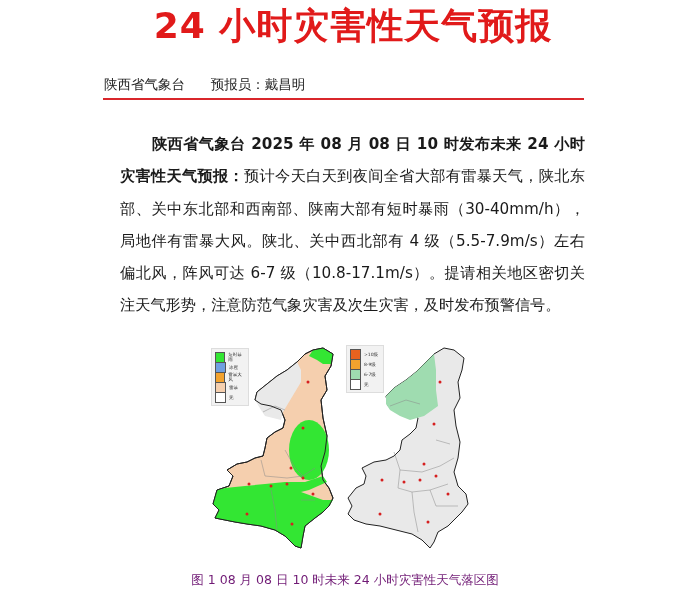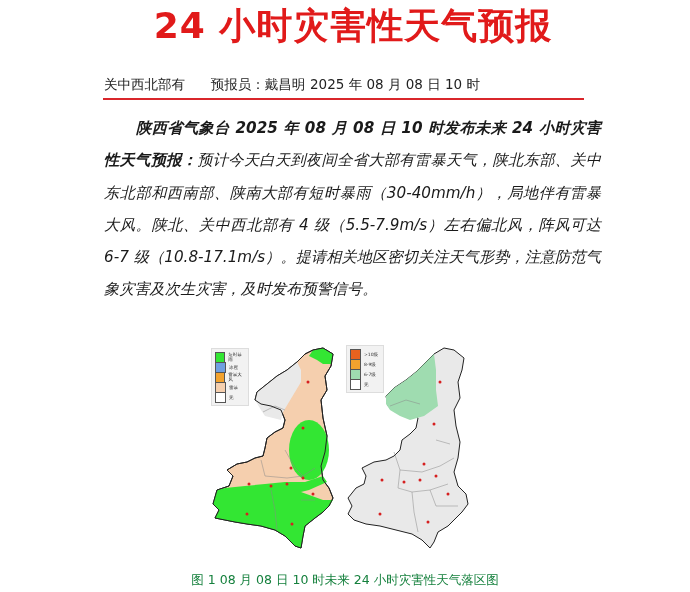--- a/index.html
+++ b/index.html
@@ -7,38 +7,37 @@
   .title{position:absolute;left:0;top:4px;width:690px;text-align:center;color:#e11a1a;font-size:36px;font-weight:bold;letter-spacing:1px;line-height:44px;padding-left:8px;}
   .meta{position:absolute;left:104px;top:76px;width:494px;height:20px;font-size:13.5px;color:#222;white-space:nowrap;display:flex;}
   .meta span{display:inline-block;}
   .meta .org{width:102px;}
   .meta .fc{width:104px;text-align:center;}
   .meta .sign{width:114px;}
   .meta .time{}
   .rule{position:absolute;left:103px;top:98px;width:481px;height:2px;background:#d9262b;}
   .body{position:absolute;left:104px;top:112px;width:497px;font-size:15.2px;line-height:32.3px;color:#1a1a1a;text-align:justify;}
   .body .lead{font-weight:bold;}
-  .body p{margin:0;text-indent:32px;font-style:italic;}
+  .body p{margin:16px;text-indent:32px;}
   .maps{position:absolute;left:205px;top:340px;width:280px;height:230px;}
   .map{position:absolute;top:0;}
   .map svg{display:block;}
   .legend{position:absolute;background:#f2f2f2;border:1px solid #ddd;padding:3px 3px;font-size:4.5px;color:#333;}
   .legend .row{display:flex;align-items:center;height:10px;}
   .legend .sw{width:9px;height:9px;border:0.5px solid #555;margin-right:3px;}
-  .caption{position:absolute;left:0;top:572px;width:690px;text-align:center;font-size:12.5px;color:#15803d;}
+  .caption{position:absolute;left:0;top:572px;width:690px;text-align:center;font-size:12.5px;color:#701a75;}
 </style>
 </head>
 <body>
 
 <div class="title">24 小时灾害性天气预报</div>
 
 <div class="meta">
-  <span class="org">关中西北部有</span>
+  <span class="org">陕西省气象台</span>
   <span class="fc">预报员：戴昌明</span>
-  <span class="time">2025 年 08 月 08 日 10 时</span>
 </div>
 <div class="rule"></div>
 
 <div class="body">
   <p><span class="lead">陕西省气象台 2025 年 08 月 08 日 10 时发布未来 24 小时灾害性天气预报：</span><span>预计今天白天到夜间全省大部有雷暴天气，陕北东部、关中东北部和西南部、陕南大部有短时暴雨（30-40mm/h），局地伴有雷暴大风。陕北、关中西北部有 4 级（5.5-7.9m/s）左右偏北风，阵风可达 6-7 级（10.8-17.1m/s）。提请相关地区密切关注天气形势，注意防范气象灾害及次生灾害，及时发布预警信号。</span></p>
 </div>
 
 <div class="maps">
 
   <div class="map" style="left:0;width:140px;height:230px;">

